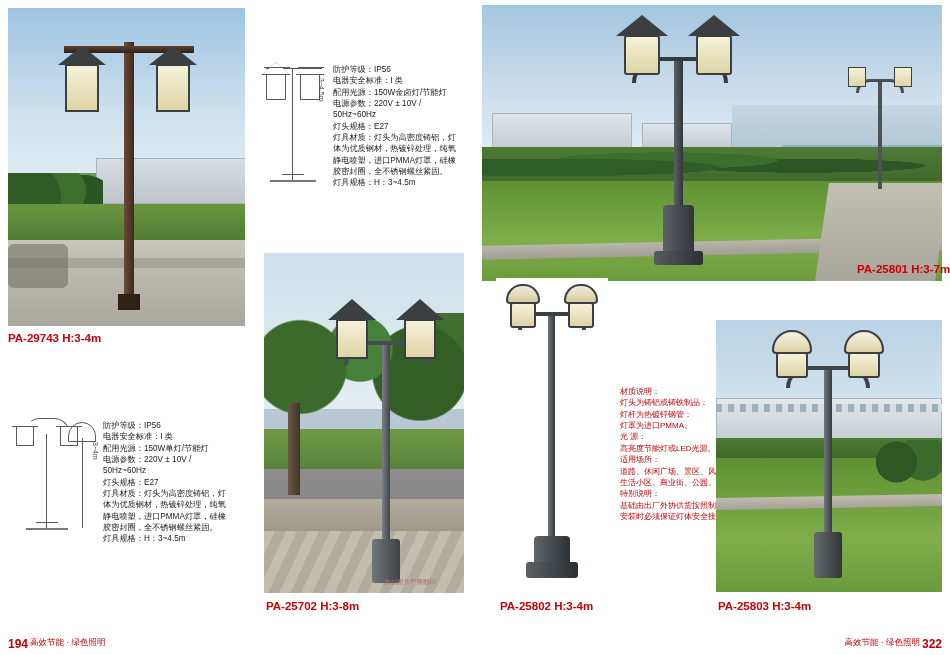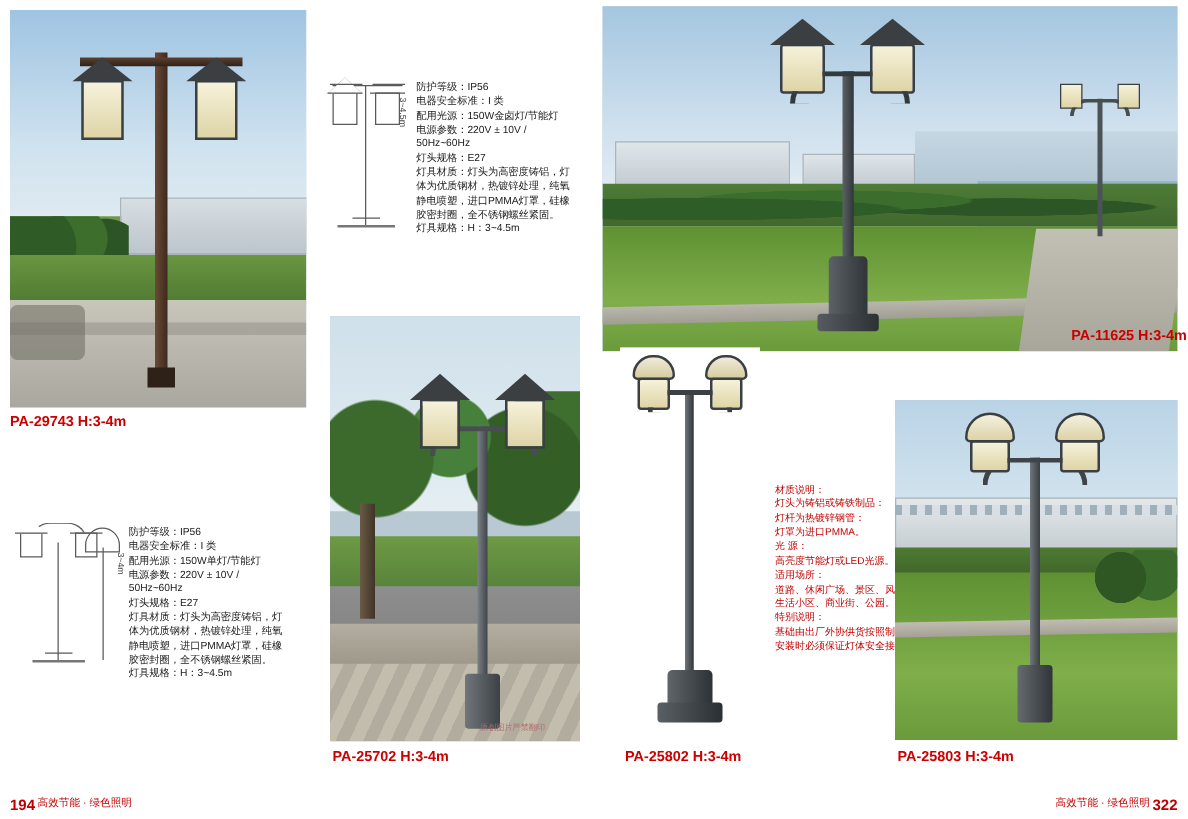--- a/index.html
+++ b/index.html
@@ -182,21 +182,21 @@
     <div class="lanternbox" style="left:142px; top:30px; width:36px; height:40px; border-radius:3px;"></div>
     <div class="lanterntop" style="left:134px; top:10px; border-left-width:26px; border-right-width:26px; border-bottom-width:21px;"></div>
     <div class="lanternbox" style="left:214px; top:30px; width:36px; height:40px; border-radius:3px;"></div>
     <div class="lanterntop" style="left:206px; top:10px; border-left-width:26px; border-right-width:26px; border-bottom-width:21px;"></div>
 
     <div class="pole" style="left:396px; top:74px; width:4px; height:110px; background:#4b5356;"></div>
     <div style="position:absolute;left:374px;top:74px;width:48px;height:14px;border:3px solid #474e51;border-bottom:none;border-radius:24px 24px 0 0;"></div>
     <div class="lanternbox" style="left:366px; top:62px; width:18px; height:20px; border-width:1.5px;"></div>
     <div class="lanternbox" style="left:412px; top:62px; width:18px; height:20px; border-width:1.5px;"></div>
   </div>
-  <div class="cap" style="left:857px; top:263px;">PA-11625 H:3-4m</div>
+  <div class="cap" style="left:857px; top:263px;">PA-25801 H:3-7m</div>
 
   <div class="draw" style="left:10px; top:408px; width:90px; height:122px;">
     <div class="dline" style="left:36px; top:26px; width:1.4px; height:94px;"></div>
     <div class="dline" style="left:26px; top:114px; width:22px; height:1.4px;"></div>
     <div class="dline" style="left:16px; top:120px; width:42px; height:2px; background:#777;"></div>
     <div style="position:absolute;left:14px;top:10px;width:46px;height:16px;border:1.4px solid #5a5a5a;border-bottom:none;border-radius:23px 23px 0 0;"></div>
     <div style="position:absolute;left:6px;top:18px;width:18px;height:20px;border:1px solid #5a5a5a;background:#fff;"></div>
     <div style="position:absolute;left:2px;top:8px;width:0;height:0;border-left:13px solid transparent;border-right:13px solid transparent;border-bottom:11px solid #fff;"></div>
     <div class="dline" style="left:2px; top:18px; width:26px; height:1.2px;"></div>
     <div style="position:absolute;left:50px;top:18px;width:18px;height:20px;border:1px solid #5a5a5a;background:#fff;"></div>
@@ -227,21 +227,21 @@
 
     <div class="pole" style="left:118px; top:88px; width:8px; height:230px; background:linear-gradient(90deg,#7a8083,#3f4548);"></div>
     <div style="position:absolute;left:108px;top:286px;width:28px;height:44px;background:linear-gradient(90deg,#70767a,#3b4144);border-radius:3px;"></div>
     <div style="position:absolute;left:80px;top:88px;width:86px;height:24px;border:4px solid #474d50;border-bottom:none;border-radius:44px 44px 0 0;"></div>
     <div class="lanternbox" style="left:72px; top:66px; width:32px; height:40px;"></div>
     <div class="lanterntop" style="left:64px; top:46px; border-left-width:24px; border-right-width:24px; border-bottom:21px solid #3b3f42;"></div>
     <div class="lanternbox" style="left:140px; top:66px; width:32px; height:40px;"></div>
     <div class="lanterntop" style="left:132px; top:46px; border-left-width:24px; border-right-width:24px; border-bottom:21px solid #3b3f42;"></div>
   </div>
   <div class="tinytext" style="left:384px; top:578px;">原创图片严禁翻印</div>
-  <div class="cap" style="left:266px; top:600px;">PA-25702 H:3-4m</div>
+  <div class="cap" style="left:266px; top:600px;">PA-25702 H:3-8m</div>
 
   <div class="photo" style="left:496px; top:278px; width:112px; height:312px; background:#ffffff;">
     <div style="position:absolute;inset:0;background:#ffffff;"></div>
 
     <div class="pole" style="left:52px; top:34px; width:7px; height:246px; background:linear-gradient(90deg,#6f7578,#32383b);"></div>
     <div style="position:absolute;left:38px;top:258px;width:36px;height:30px;background:linear-gradient(90deg,#5f6568,#2c3235);border-radius:4px 4px 0 0;"></div>
     <div style="position:absolute;left:30px;top:284px;width:52px;height:16px;background:linear-gradient(90deg,#5a6063,#292f32);border-radius:3px;"></div>
     <div style="position:absolute;left:22px;top:34px;width:68px;height:18px;border:4px solid #3a4043;border-bottom:none;border-radius:34px 34px 0 0;"></div>
     <div class="lanternbox" style="left:14px; top:24px; width:26px; height:26px; border-radius:3px;"></div>
     <div style="position:absolute;left:10px;top:6px;width:34px;height:20px;background:linear-gradient(#efeada,#d7cda0);border:2px solid #3b3f42;border-radius:17px 17px 4px 4px;"></div>

